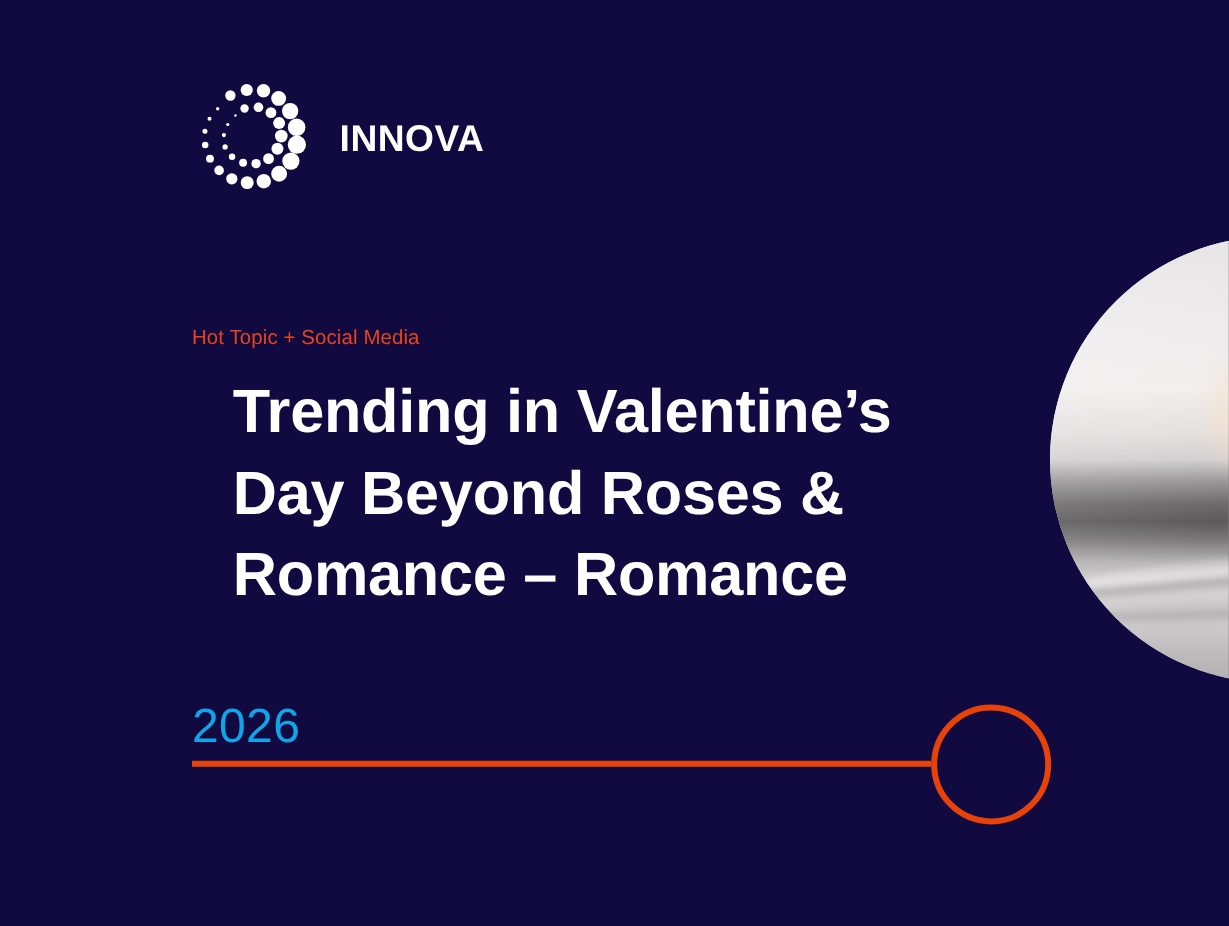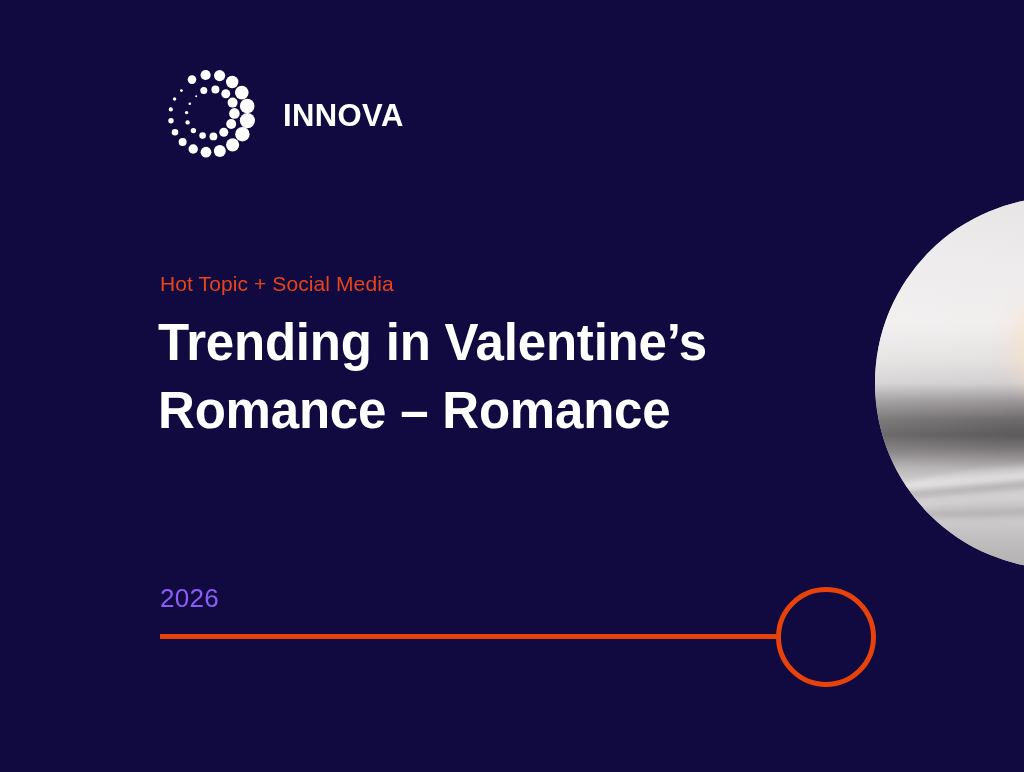--- a/index.html
+++ b/index.html
@@ -135,42 +135,42 @@
     letter-spacing: 0.4px;
   }
   .logo-word div { white-space: nowrap; }
 
   
   .eyebrow {
     position: absolute;
     left: 160px;
     top: 272px;
     color: #e8431a;
-    font-size: 21px;
+    font-size: 17px;
     letter-spacing: 0.1px;
   }
   .title {
     position: absolute;
     left: 158px;
     top: 309px;
     width: 700px;
     color: #ffffff;
     font-size: 51px;
     font-weight: bold;
     line-height: 1.33;
     letter-spacing: -0.2px;
   }
-  .title div { white-space: nowrap; }
+  .title div { white-space: nowrap; margin-left: 36px; }
 
   .year {
     position: absolute;
     left: 160px;
     top: 583px;
-    color: #8b5cf6;
-    font-size: 26px;
+    color: #0ea5e9;
+    font-size: 40px;
     letter-spacing: 0.3px;
   }
 
   
   .accent-rule {
     position: absolute;
     left: 160px;
     top: 634px;
     width: 616px;
     height: 5px;
@@ -242,20 +242,21 @@
     </svg>
     <div class="logo-word">
       <div>INNOVA</div>
     </div>
   </div>
 
   <div class="eyebrow">Hot Topic + Social Media</div>
 
   <div class="title">
     <div>Trending in Valentine’s</div>
+    <div>Day Beyond Roses &amp;</div>
     <div>Romance – Romance</div>
   </div>
 
   <div class="year">2026</div>
 
   <div class="accent-rule"></div>
   <div class="accent-circle"></div>
 
 </div>
 

